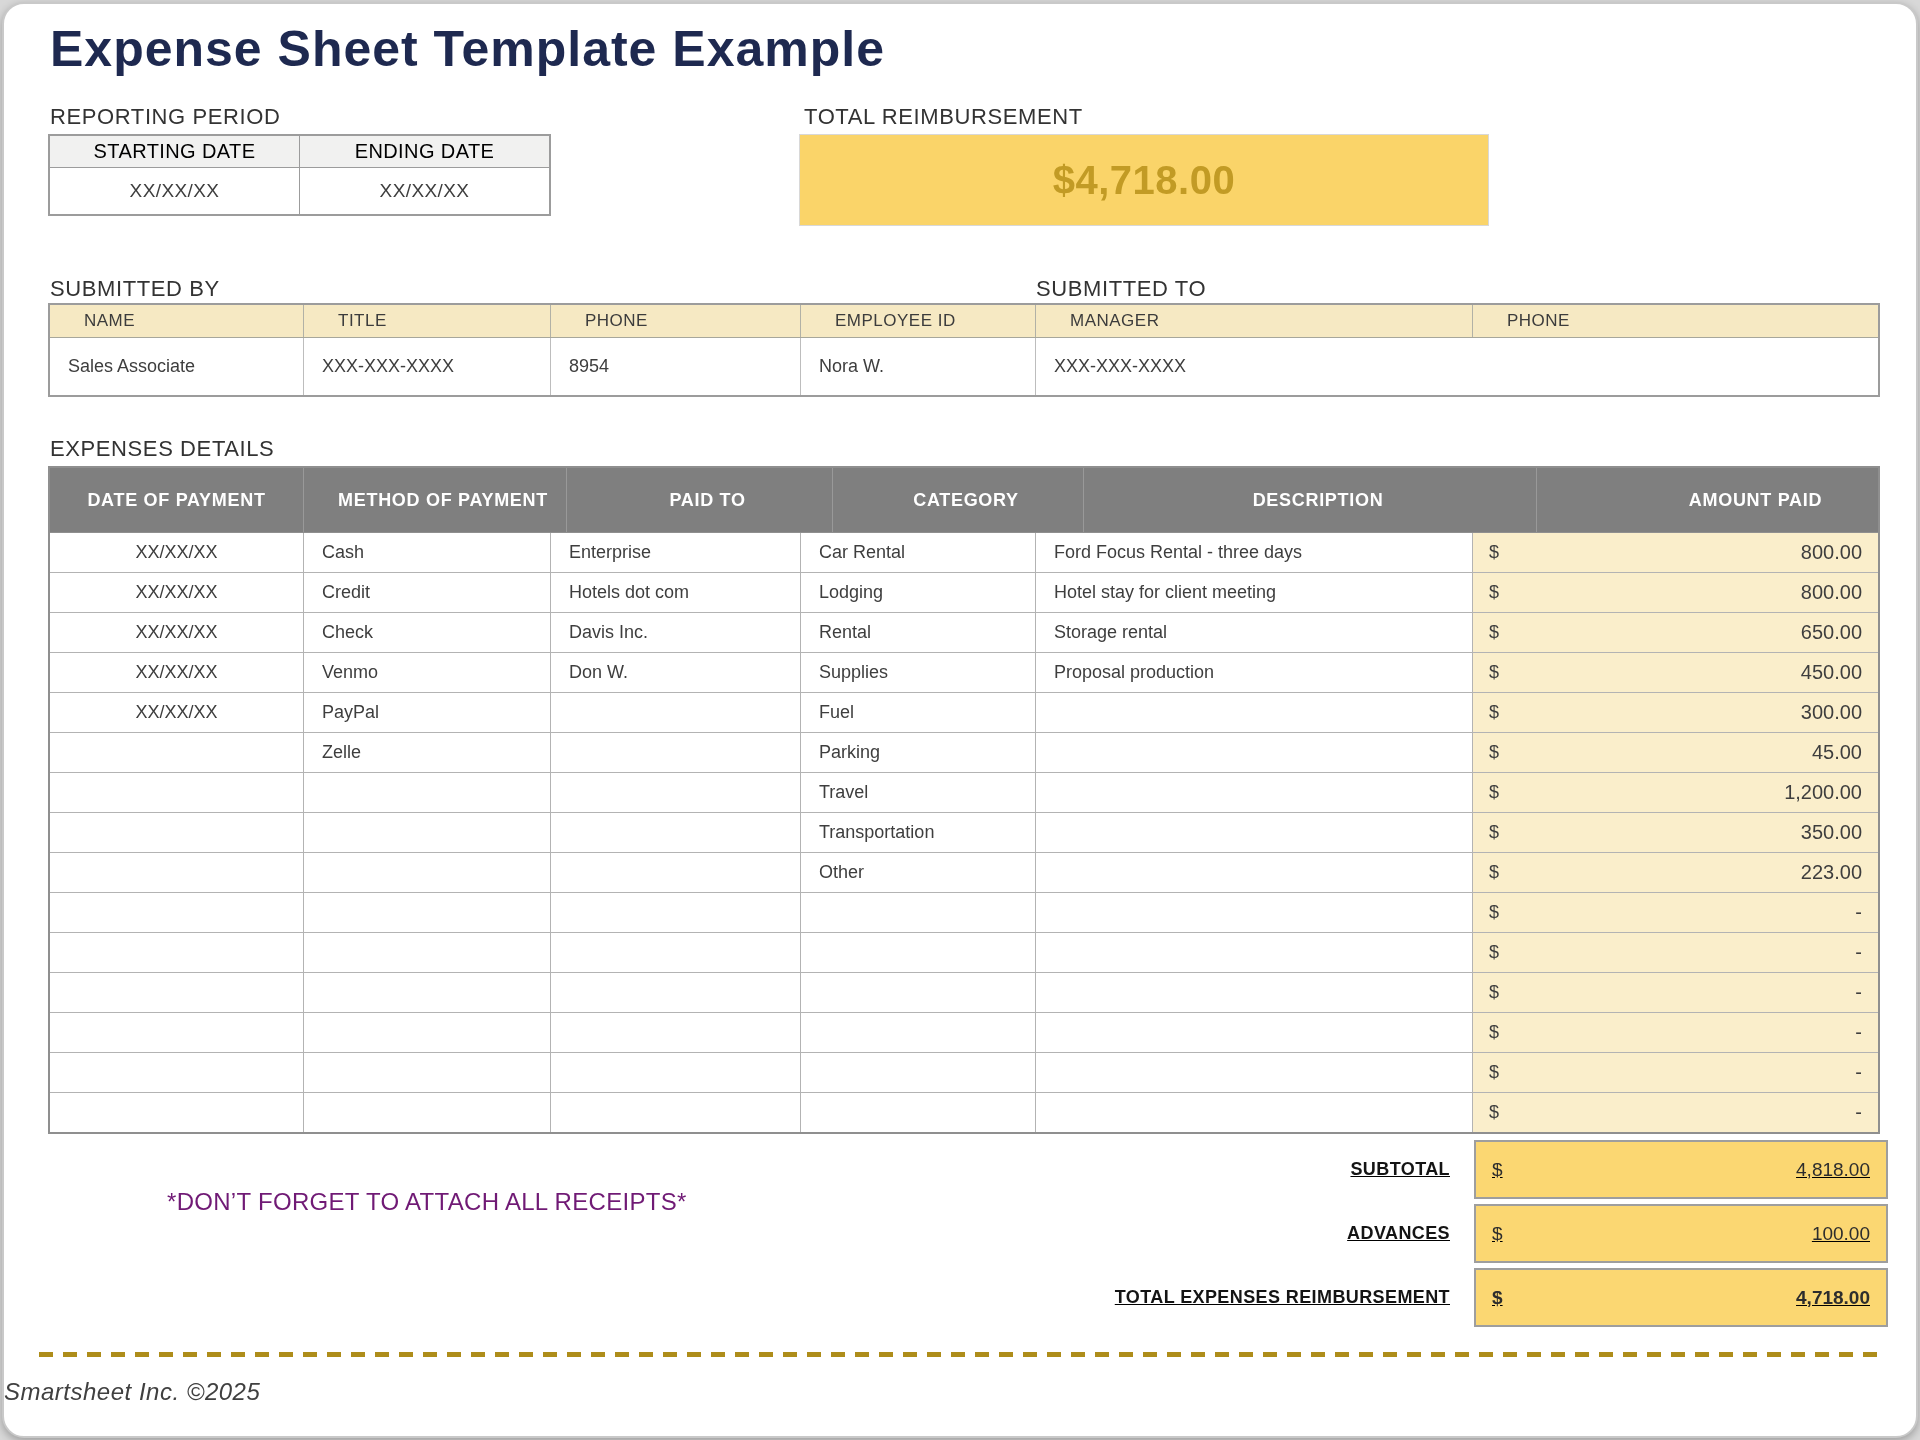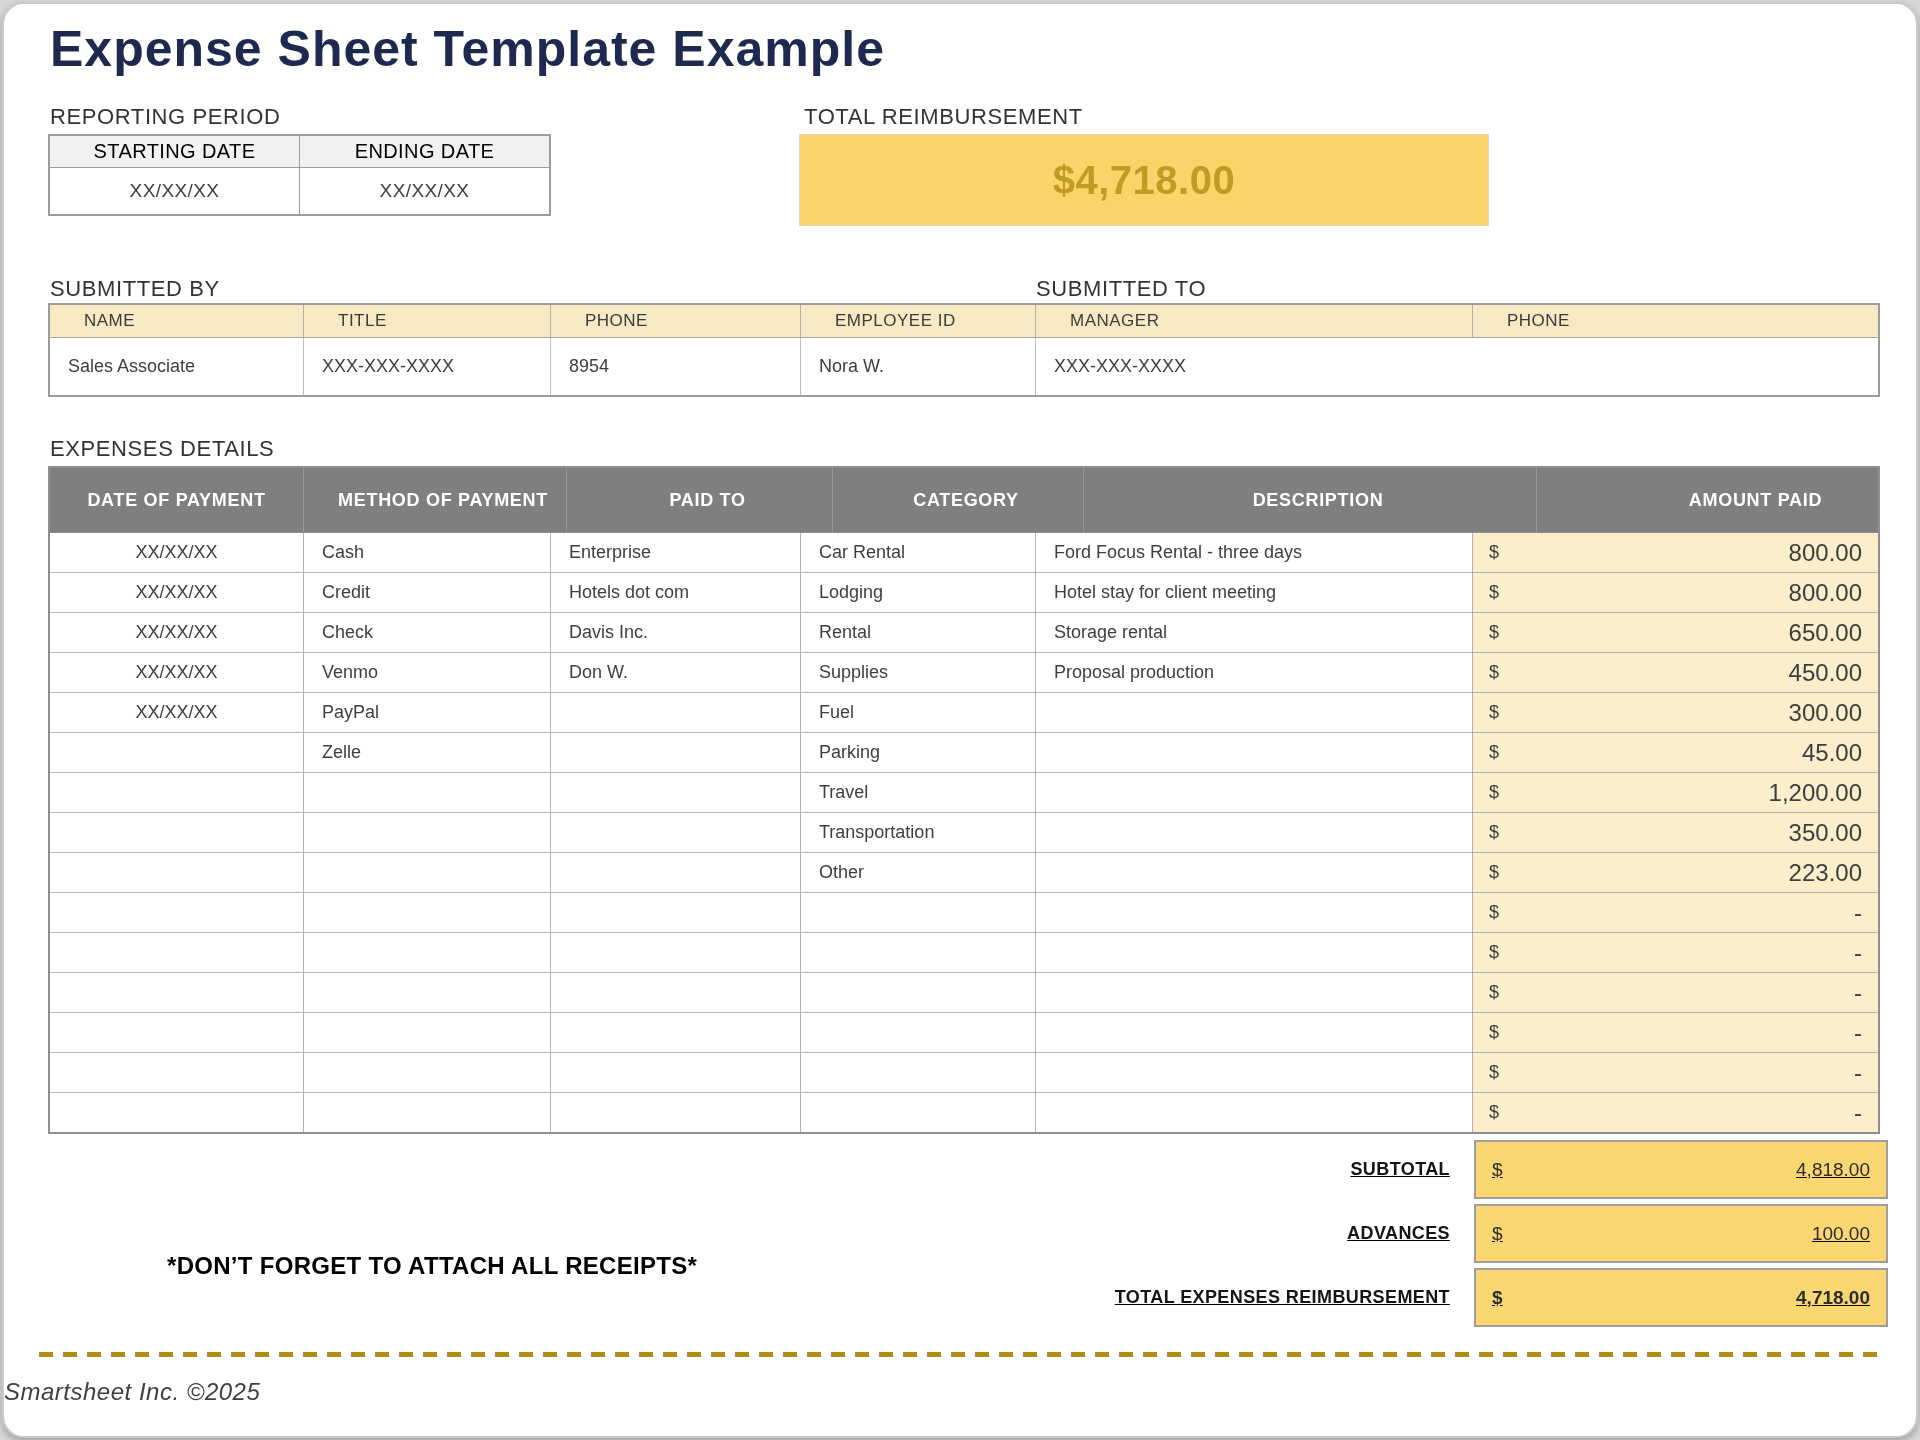--- a/index.html
+++ b/index.html
@@ -60,35 +60,35 @@
                      border-right:1px solid #999999; }
   .exp-head .hcell:last-child { border-right:none; }
   .exp-row { border-bottom:1px solid #b3b3b3; }
   #exp-body .exp-row:last-child { border-bottom:none; }
   .exp-row .cell { height:39px; display:flex; align-items:center; padding-left:18px;
                    font-size:18px; color:#3e3e3e; border-right:1px solid #b3b3b3; }
   .exp-row .cell.date { justify-content:center; padding-left:0; }
   .exp-row .cell.amount { background:#faeecb; border-right:none; padding:0 16px;
                           justify-content:space-between; }
   .exp-row .cell.amount .cur { font-size:18px; }
-  .exp-row .cell.amount .val { font-size:24px; }
+  .exp-row .cell.amount .val { font-size:20px; }
 
   
   .summary { position:absolute; left:44px; top:1136px; width:1832px; }
   .summary-row { display:grid; grid-template-columns:1406px 414px; column-gap:20px;
                  align-items:center; margin-bottom:5px;text-decoration:underline; }
   .summary-label { text-align:right; font-size:18px; font-weight:700; color:#141414;
                    letter-spacing:.4px; padding-right:4px; }
   .summary-box { height:59px; background:#fbd772; border:2px solid #9e9e9e;
                  display:flex; align-items:center; justify-content:space-between;
                  padding:0 16px; font-size:19px; color:#2d2d2d; }
   .summary-row:last-child .summary-box { font-weight:700; }
 
-  .note { position:absolute; left:163px; top:1248px; font-size:24px; font-weight:700;
-          letter-spacing:.3px; color:#000000; }
+  .note { position:absolute; left:163px; top:1184px; font-size:24px; font-weight:400;
+          letter-spacing:.3px; color:#701a75; }
 
   .dashes { position:absolute; left:35px; right:37px; top:1348px; height:5px;
             background:repeating-linear-gradient(90deg,#ae8d1a 0 14px,transparent 14px 24px); }
 
   .footer { position:absolute; left:0; width:100%; top:1374px; text-align:left;
             font-size:24px; font-style:italic; color:#404040; letter-spacing:.5px; }
 </style>
 </head>
 <body>
 

